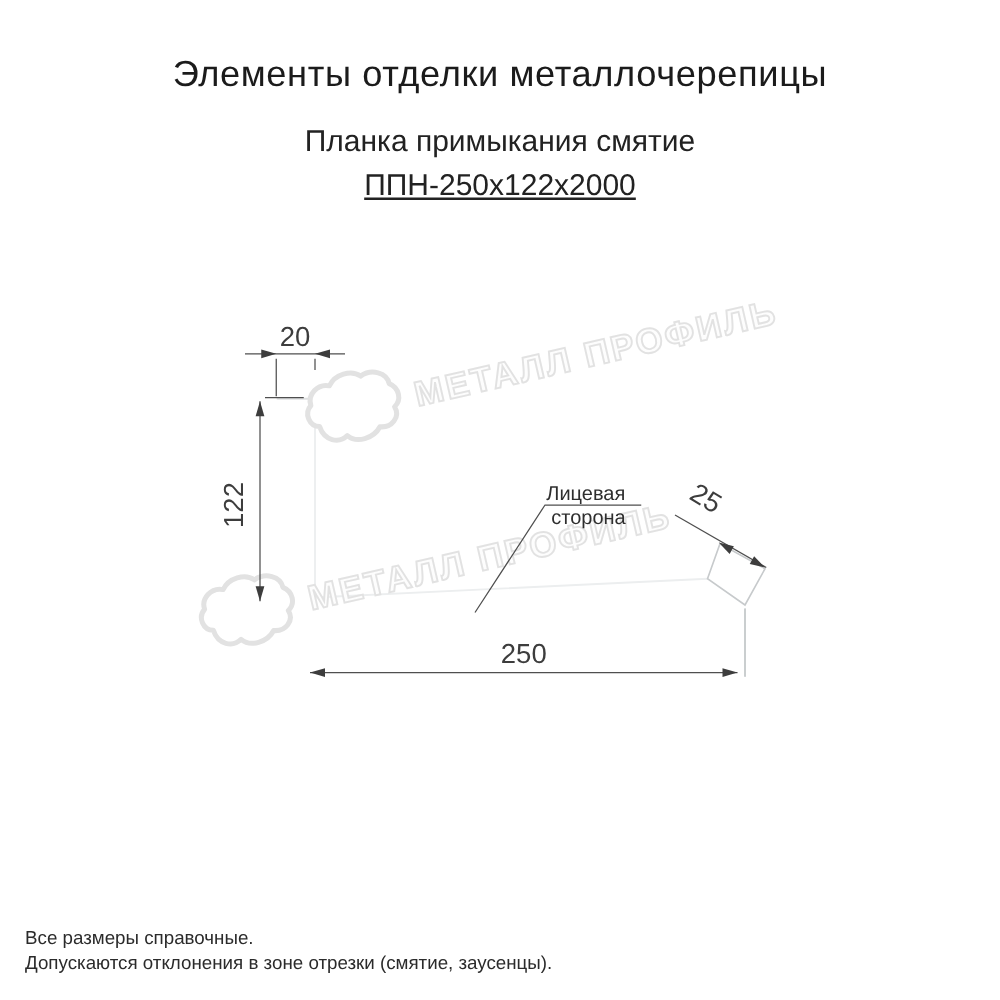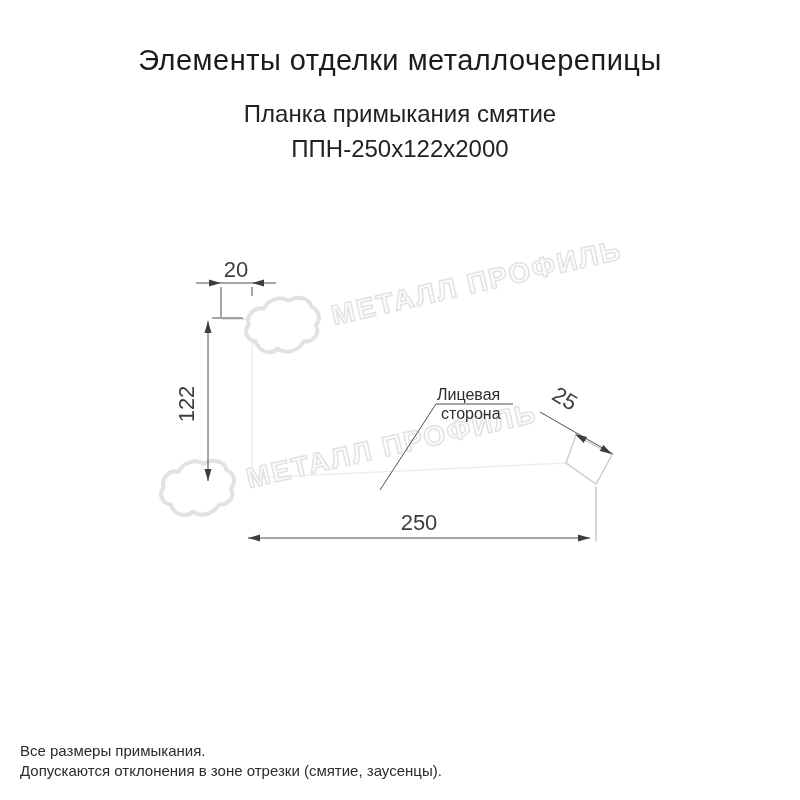--- a/index.html
+++ b/index.html
@@ -23,20 +23,21 @@
   }
   #product-name {
     top: 100px;
     font-size: 24px;
     color: #222222;
   }
   #product-code {
     top: 135px;
     font-size: 24px;
     color: #222222;
+    text-decoration: underline;
   }
   #diagram-svg { left: 0; top: 0; }
   .footer-note {
     left: 20px;
     font-size: 15px;
     color: #2b2b2b;
   }
   #footer-note-1 { top: 742px; }
   #footer-note-2 { top: 762px; }
   text { font-family: "Liberation Sans", sans-serif; }
@@ -113,16 +114,16 @@
       </g>
       <text class="dim-label" x="561" y="405" text-anchor="middle" transform="rotate(31 561 405)" stroke="none">25</text>
 
       <polyline points="380,490 436,404 513,404" fill="none"></polyline>
     </g>
 
     <text class="face-label" x="437" y="400">Лицевая</text>
     <text class="face-label" x="441" y="419">сторона</text>
   </svg>
 
-  <div class="abs footer-note" id="footer-note-1">Все размеры примыкания.</div>
+  <div class="abs footer-note" id="footer-note-1">Все размеры справочные.</div>
   <div class="abs footer-note" id="footer-note-2">Допускаются отклонения в зоне отрезки (смятие, заусенцы).</div>
 
 </div>
 
 </body></html>

